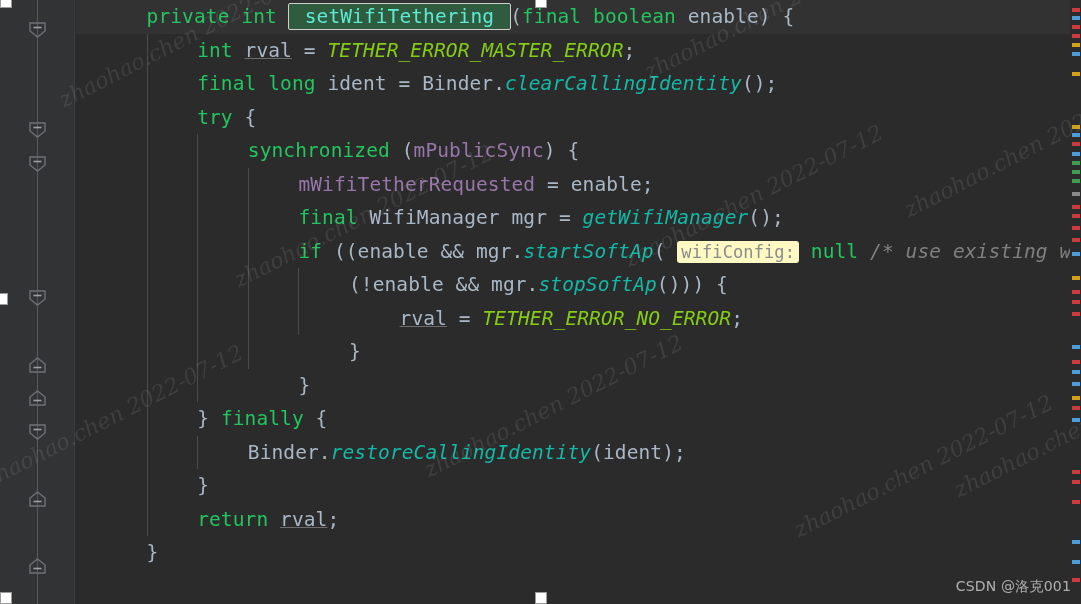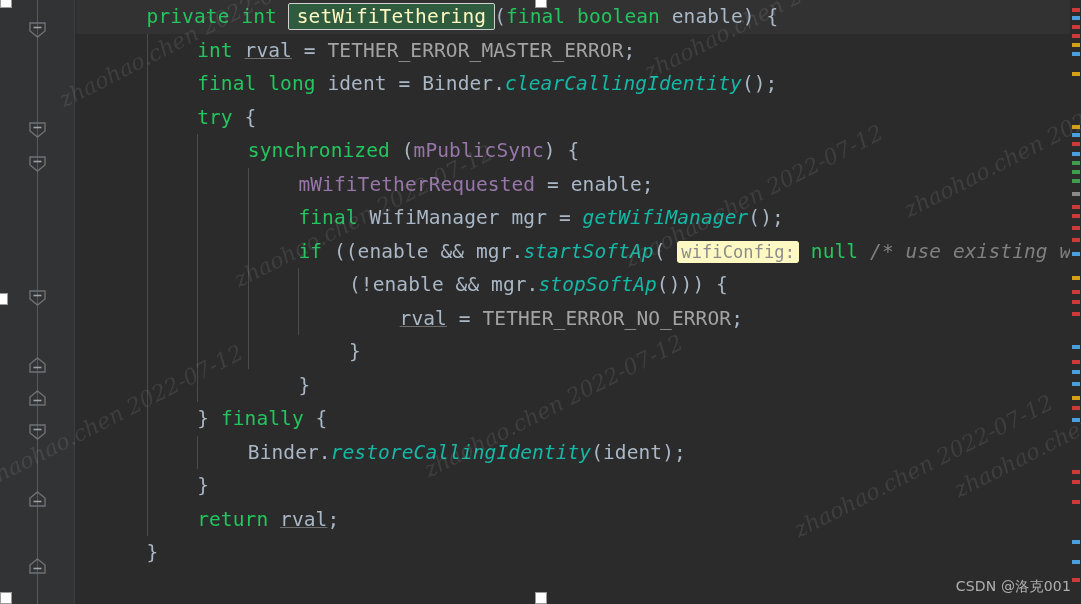--- a/index.html
+++ b/index.html
@@ -34,26 +34,26 @@
 
   
   .guide{position:absolute;top:0;width:1px;height:33.5px;background:#4b4b4b;}
 
   .ln-text{position:relative;display:block;padding-left:2px;}
 
   
   .kw{color:#22c55e;}                 
   .pl{color:#a9b7c6;}                 
   .fld{color:#9876aa;}                
-  .sfld{color:#a3a3a3;} 
+  .sfld{color:#84cc16;font-style:italic;} 
   .mth{color:#14b8a6;font-style:italic;}
   .cmt{color:#808080;font-style:italic;}
   .loc{color:#a9b7c6;text-decoration:underline;text-decoration-color:#6d6d6d;}
-  .sel{background:#2f5b3f;color:#fef9c3;outline:1px solid #d0d0d0;
-       padding:1px 8px;border-radius:1px;}
+  .sel{background:#2f5b3f;color:#5eead4;outline:1px solid #d0d0d0;
+       padding:1px 16px;border-radius:1px;}
   .hint{background:#fef9c3;color:#8c8c8c;border-radius:3px;padding:1px 4px;
         font-size:17px;font-style:normal;}
 
   
   .wm{position:absolute;color:rgba(190,190,190,.13);font-style:italic;
       font-family:"DejaVu Serif","Liberation Serif",serif;pointer-events:none;
       transform:rotate(-27deg);transform-origin:left top;white-space:nowrap;}
   .csdn{position:absolute;right:10px;bottom:8px;color:rgba(225,225,225,.72);
         font-size:14px;font-family:"DejaVu Sans","Liberation Sans",sans-serif;
         font-style:normal;letter-spacing:.2px;}

